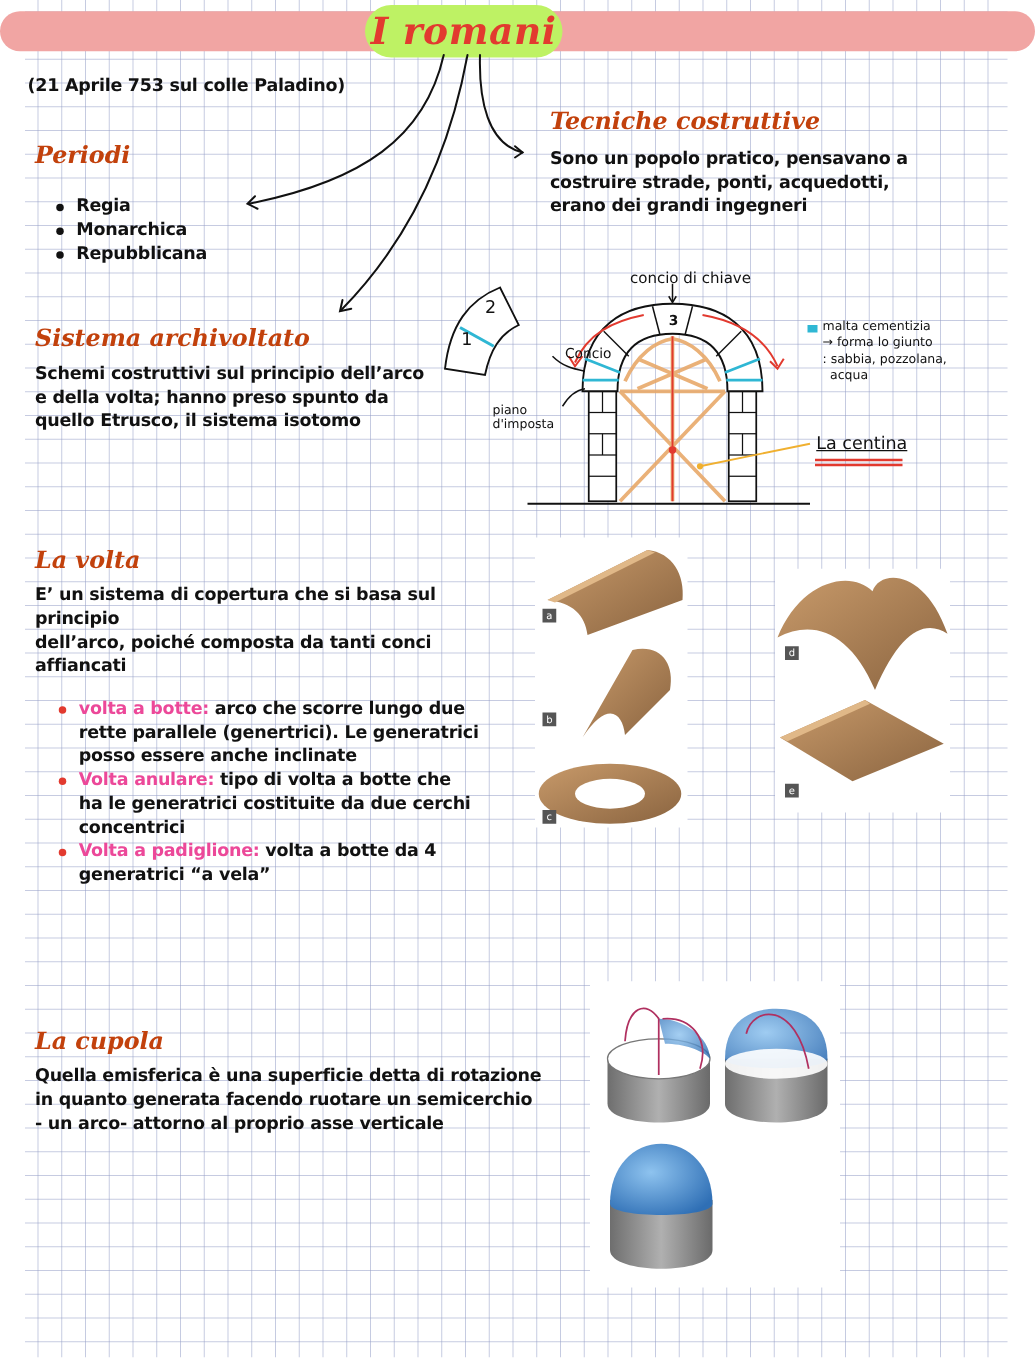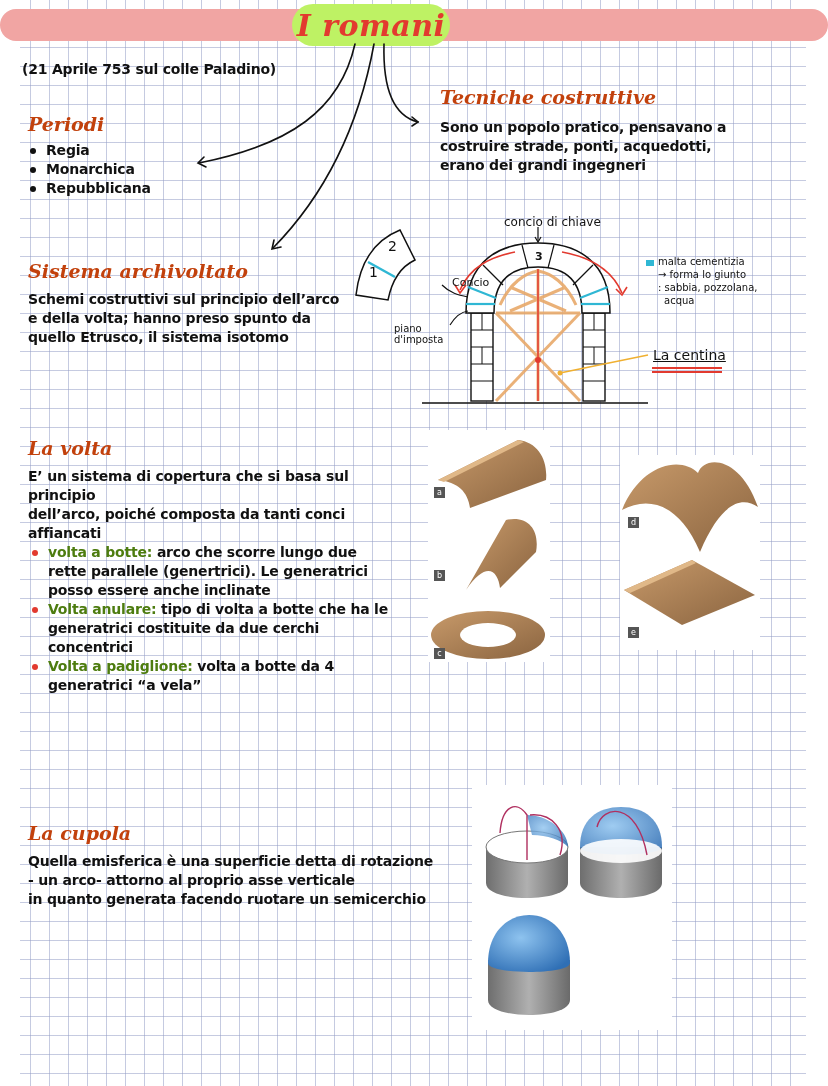--- a/index.html
+++ b/index.html
@@ -31,28 +31,28 @@
   }
   .abs { position: absolute; }
   .heading {
     font-family: "DejaVu Serif", serif; font-style: italic; font-weight: bold;
     color: #c2410c; font-size: 19px; line-height: 22px;
   }
   .body-text {
     font-family: "DejaVu Sans", sans-serif; font-weight: bold;
     color: #111; font-size: 14px; line-height: 19px; letter-spacing: -0.2px;
   }
-  ul.bul { margin: 0; padding: 0; list-style: none; }
+  ul.bul { margin: 15px; padding: 0; list-style: none; }
   ul.bul li { position: relative; padding-left: 20px; }
   ul.bul li::before {
     content: ""; position: absolute; left: 4px; top: 7px;
     width: 6px; height: 6px; border-radius: 50%; background: #111;
   }
   ul.bul.red li::before { background: #e23a2f; }
-  .red-term { color: #4d7c0f; }
+  .red-term { color: #ec4899; }
   .hand {
     font-family: "DejaVu Sans", sans-serif; color: #111; font-size: 11px; line-height: 13px;
   }
   .img-panel { position: absolute; background: #fff; }
   .label-sq {
     position: absolute; width: 11px; height: 11px; background: #555; color: #fff;
     font-size: 8px; line-height: 11px; text-align: center; font-family: "DejaVu Sans", sans-serif;
   }
   svg { position: absolute; overflow: visible; }
 </style>
@@ -228,22 +228,22 @@
     <path d="M4 135 L 72 105 L 135 140 L 62 170 Z" fill="url(#wood)"></path>
     <path d="M4 135 L 72 105 L 76 108 L 10 138 Z" fill="#e0b888"></path>
   </svg>
   <div class="label-sq" style="left:8px; top:62px;">d</div>
   <div class="label-sq" style="left:8px; top:172px;">e</div>
 </div>
 
 <div class="abs heading" style="left:28px; top:822px;">La cupola</div>
 <div class="abs body-text" style="left:28px; top:852px;">
   <div>Quella emisferica è una superficie detta di rotazione</div>
+  <div>in quanto generata facendo ruotare un semicerchio</div>
   <div>- un arco- attorno al proprio asse verticale</div>
-  <div>in quanto generata facendo ruotare un semicerchio</div>
 </div>
 
 <div class="img-panel" style="left:472px; top:785px; width:200px; height:245px;">
   <svg style="left:0; top:0; width:200px; height:245px;">
     <defs>
       <linearGradient id="cyl" x1="0" y1="0" x2="1" y2="0">
         <stop offset="0" stop-color="#6e6e6e"></stop>
           <stop offset="0.5" stop-color="#b0b0b0"></stop>
           <stop offset="1" stop-color="#6a6a6a"></stop>
       </linearGradient>

